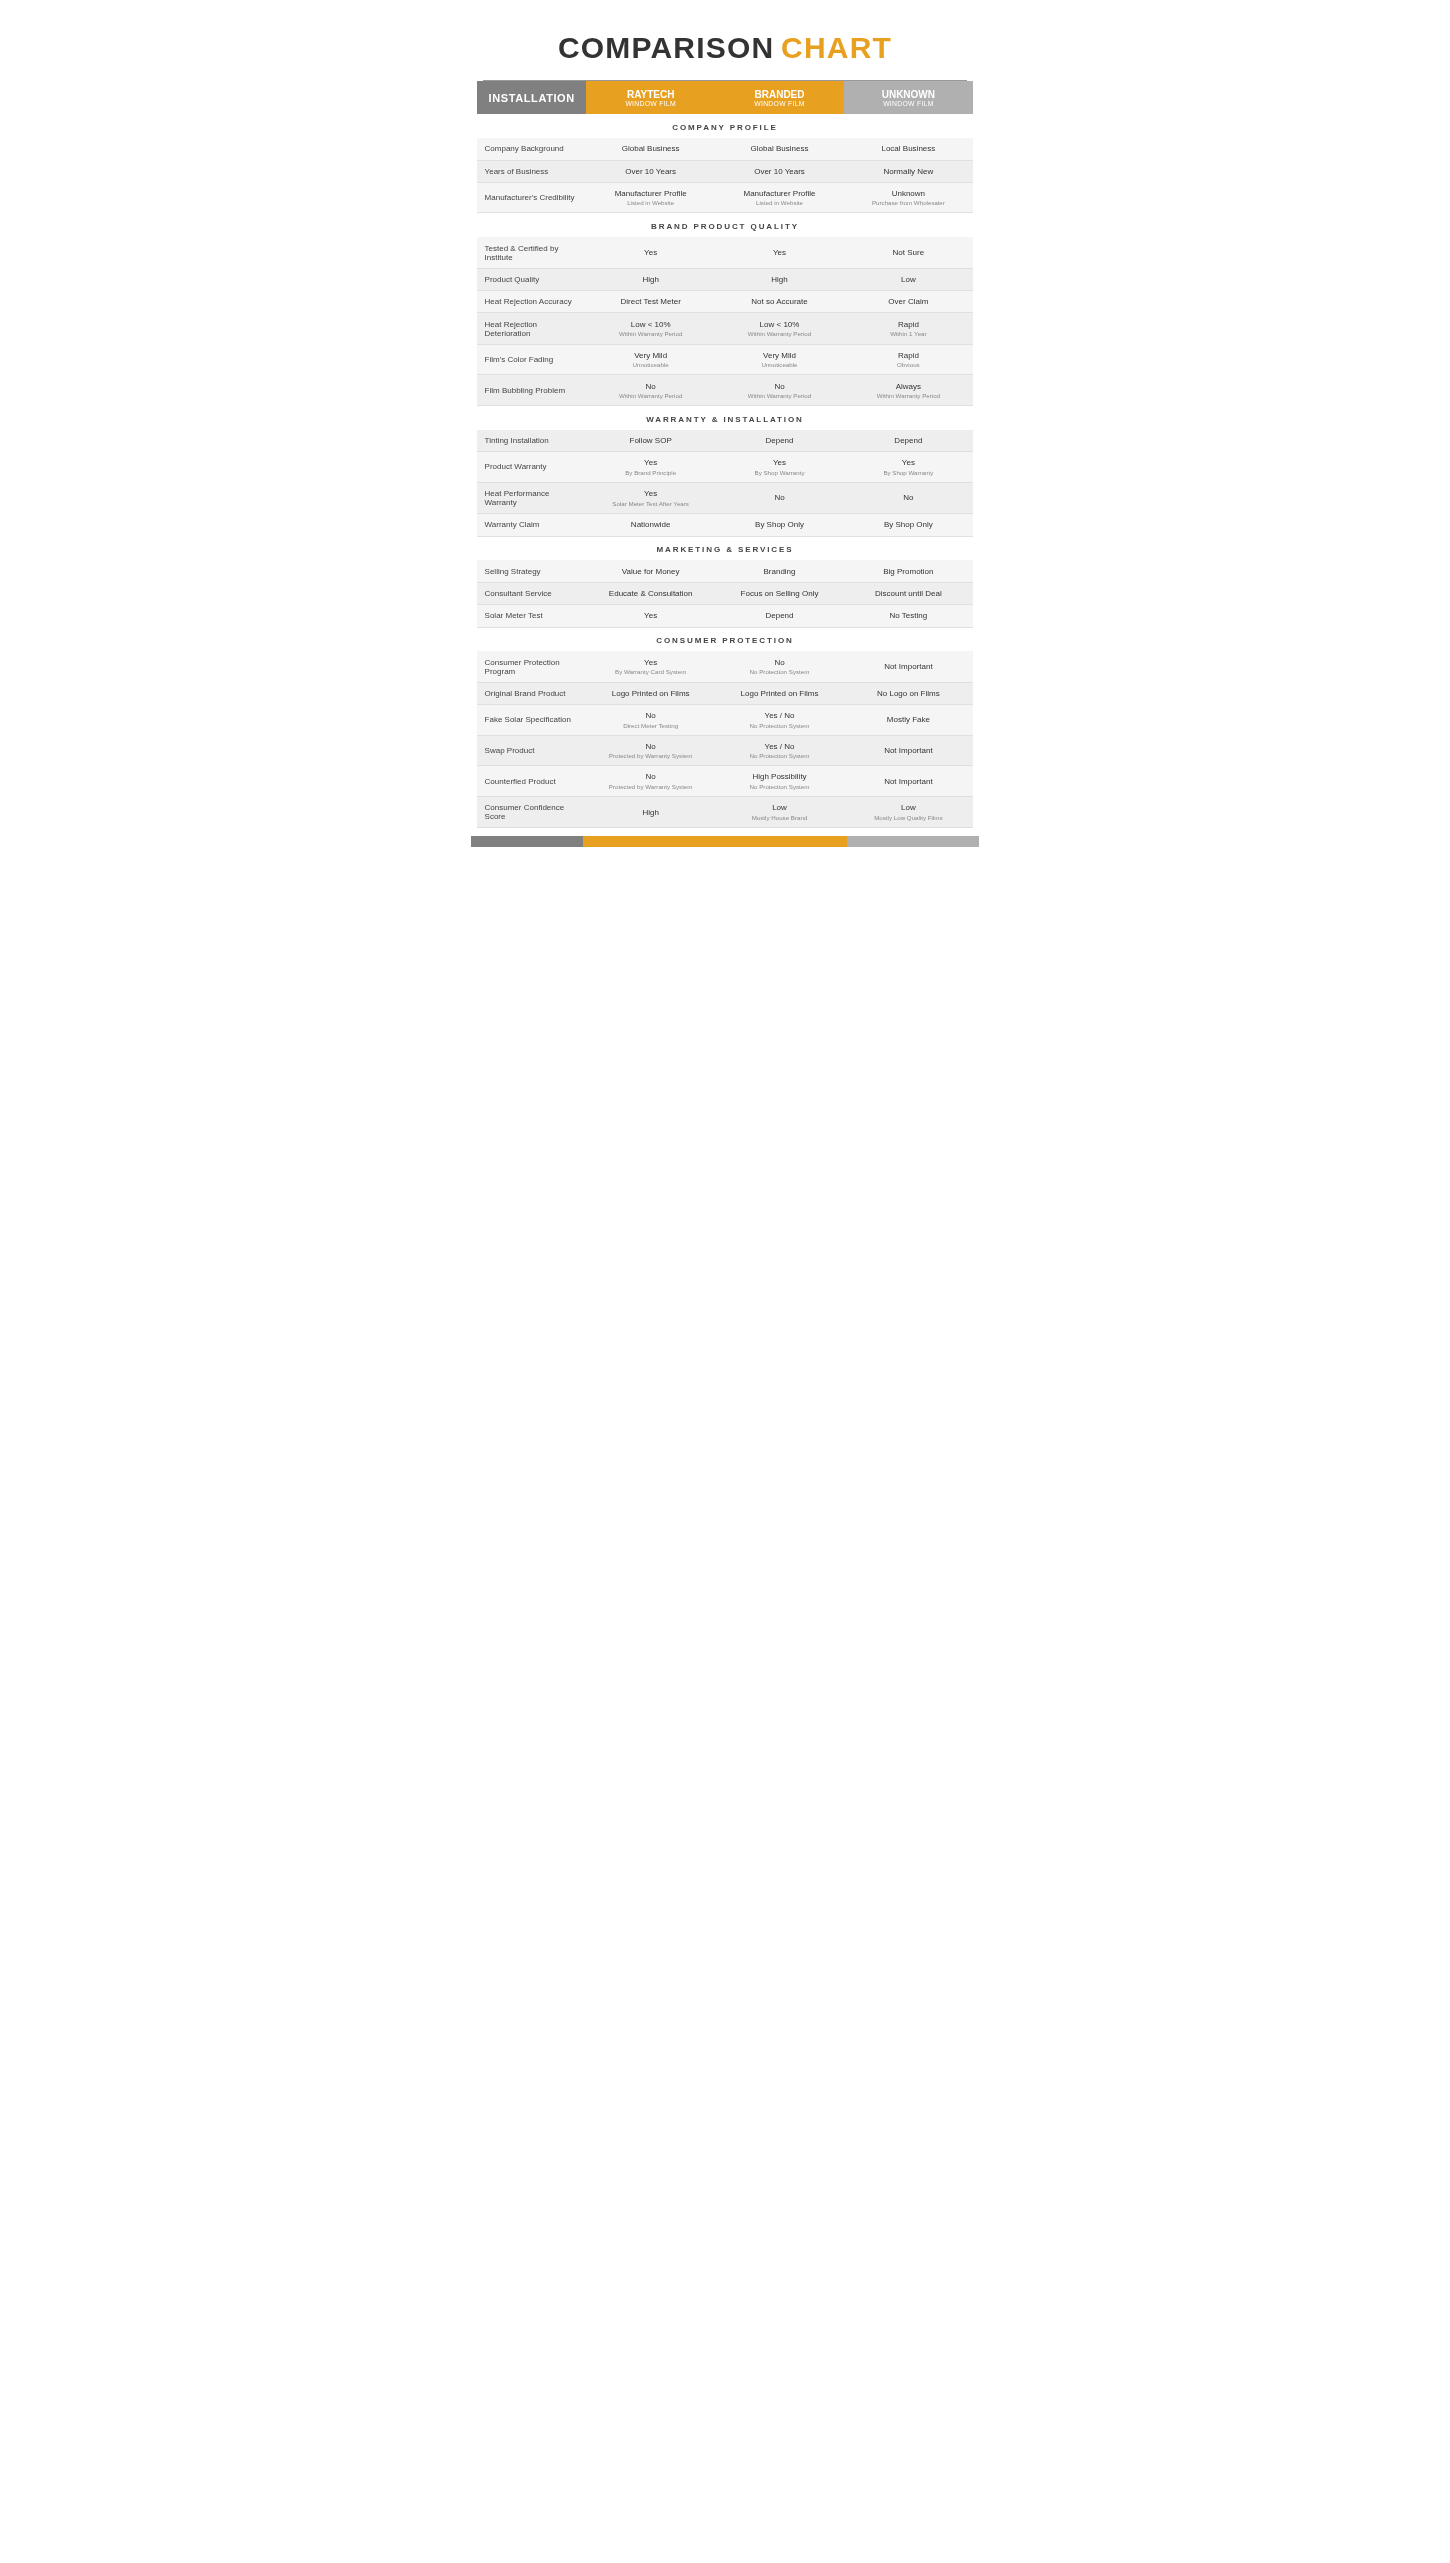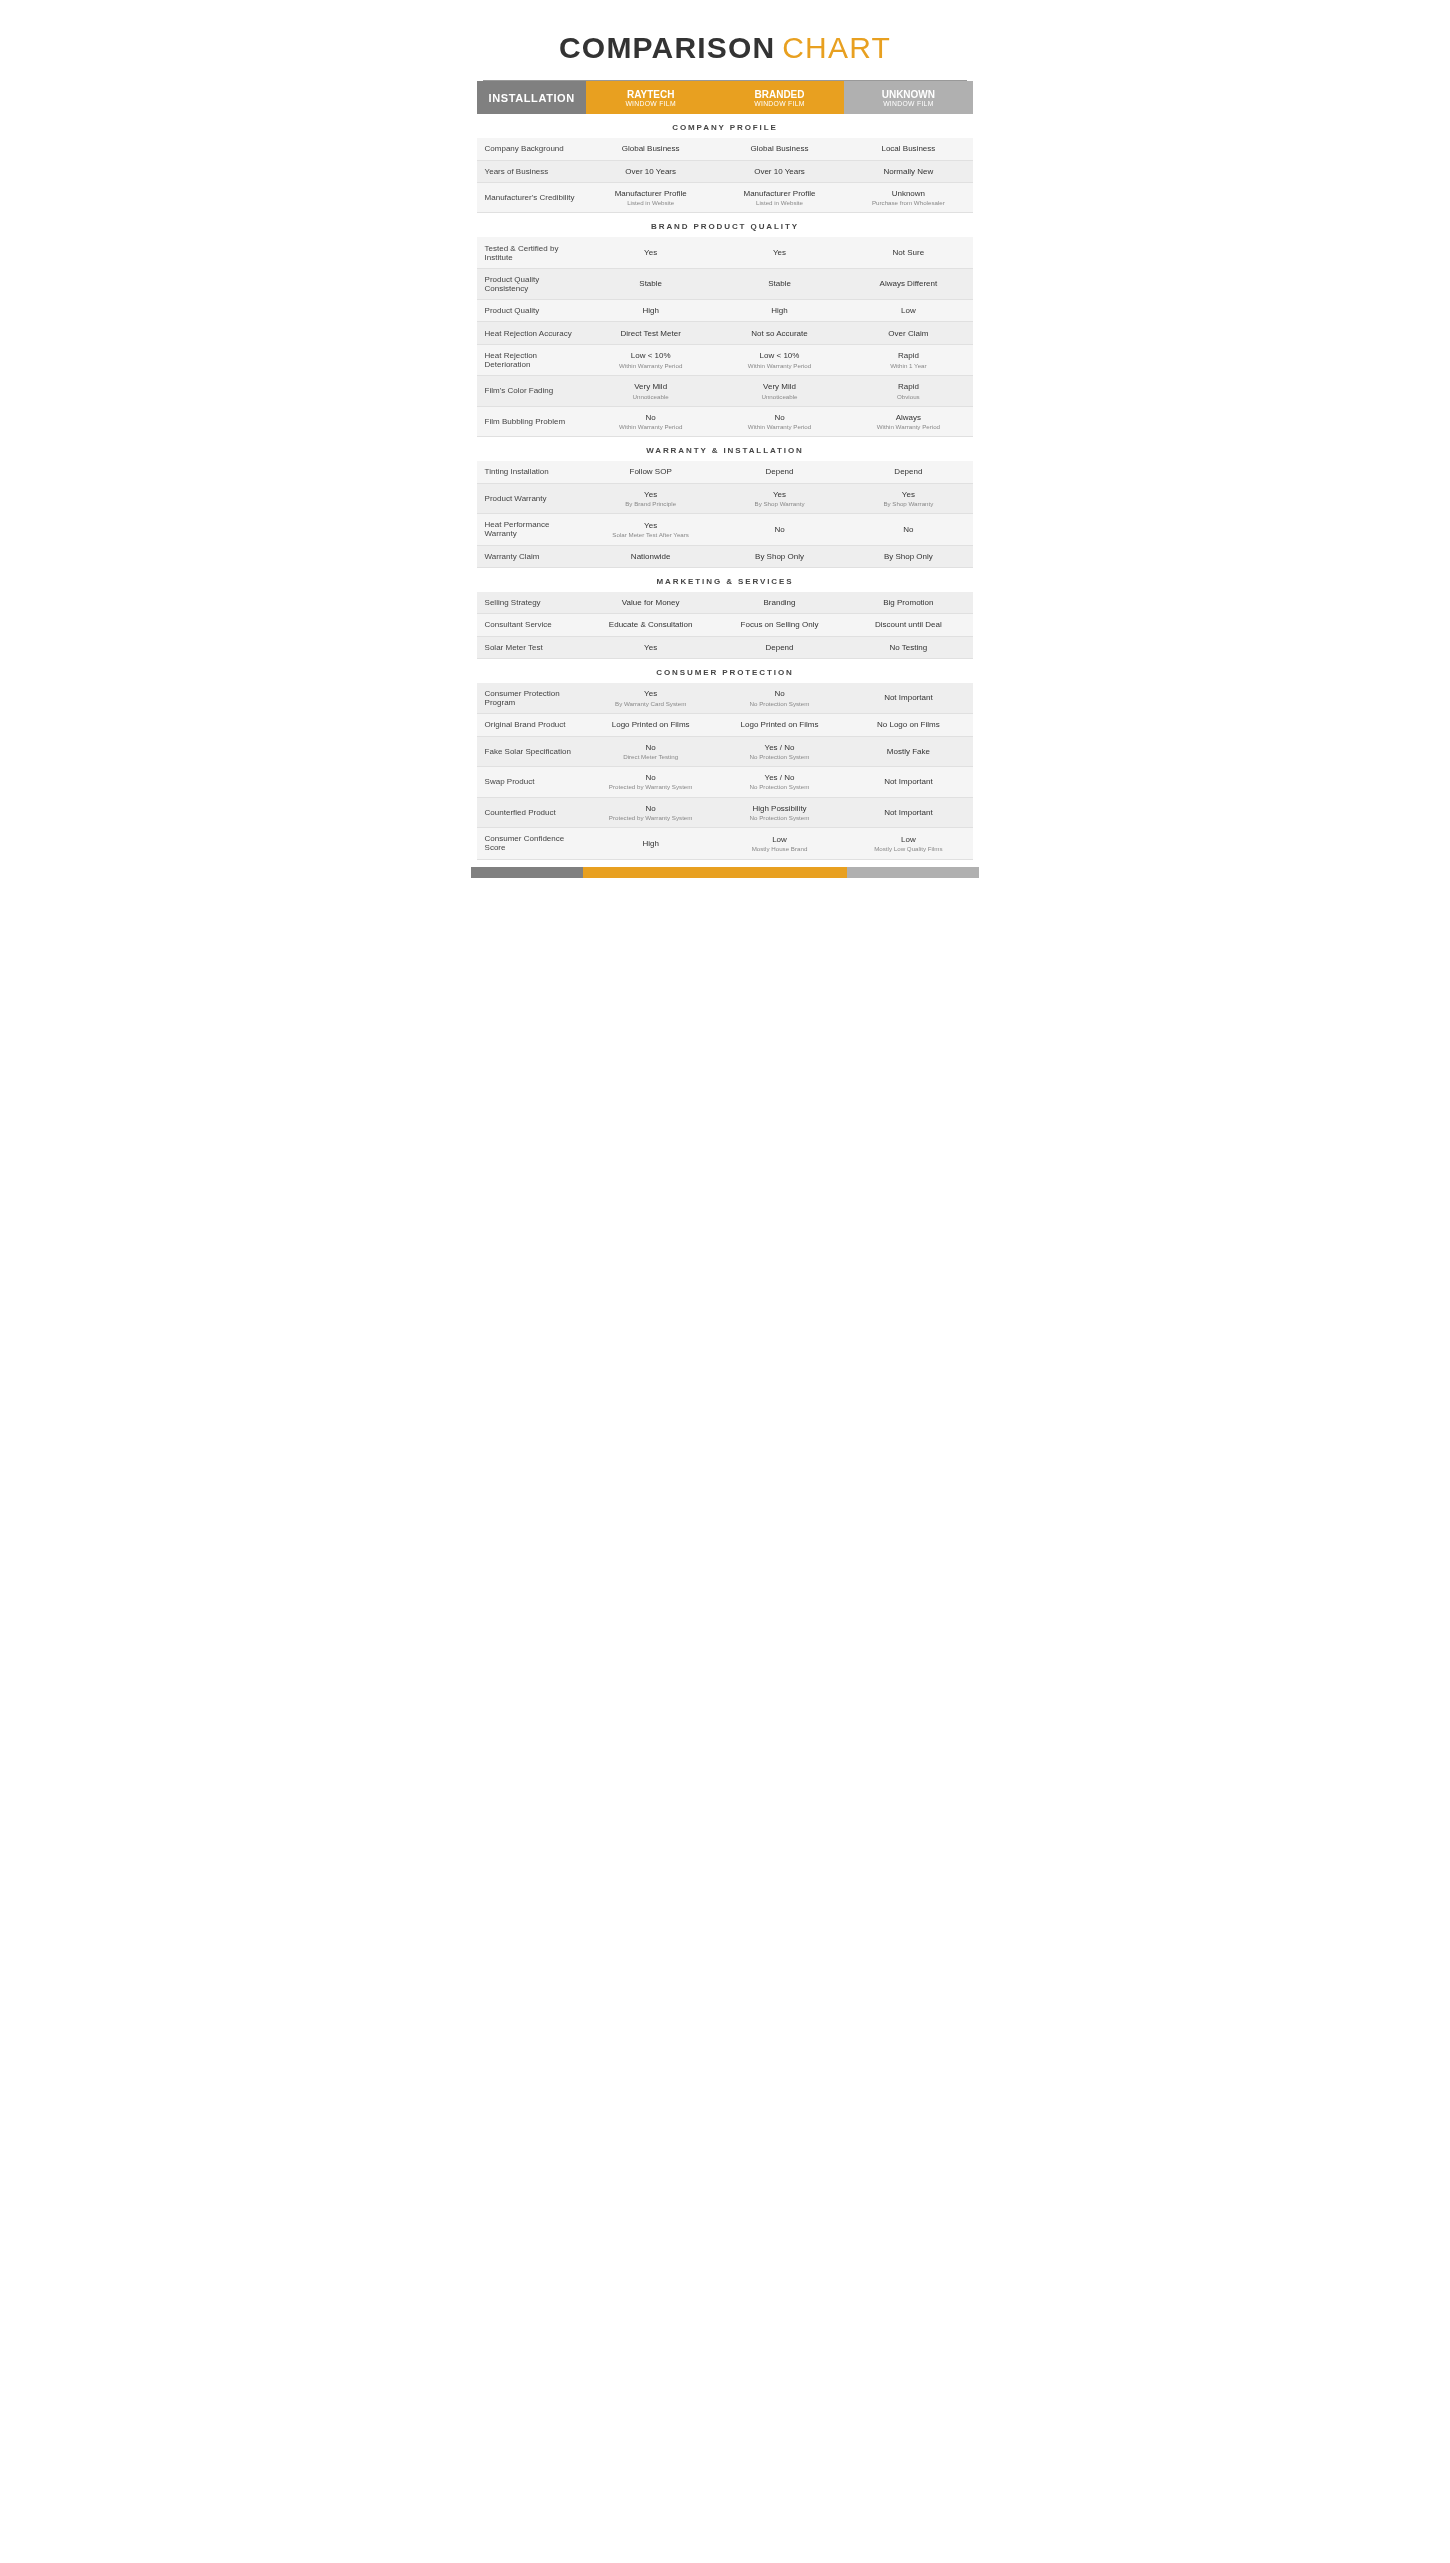--- a/index.html
+++ b/index.html
@@ -20,21 +20,21 @@
     }
     .title-comparison {
       font-size: 30px;
       font-weight: 900;
       color: #333333;
       letter-spacing: 1.2px;
       display: inline;
     }
     .title-chart {
       font-size: 30px;
-      font-weight: 400;
+      font-weight: 700;
       color: #E8A020;
       letter-spacing: 1.2px;
       display: inline;
       margin-left: 4px;
       text-align: center;
     }
     .divider {
       border: none;
       border-top: 1.2px solid #999;
       margin: 6.2px 12.4px 0;
@@ -201,26 +201,20 @@
           <tr class="section-header">
             <td colspan="4">BRAND PRODUCT QUALITY</td>
           </tr>
           <tr class="data-row">
             <td class="desc-cell">Tested &amp; Certified by Institute</td>
             <td class="val-cell"><span class="val-main">Yes</span></td>
             <td class="val-cell"><span class="val-main">Yes</span></td>
             <td class="val-cell"><span class="val-main">Not Sure</span></td>
           </tr>
           <tr class="data-row">
-            <td class="desc-cell">Product Quality Consistency</td>
-            <td class="val-cell"><span class="val-main">Stable</span></td>
-            <td class="val-cell"><span class="val-main">Stable</span></td>
-            <td class="val-cell"><span class="val-main">Always Different</span></td>
-          </tr>
-          <tr class="data-row">
             <td class="desc-cell">Product Quality</td>
             <td class="val-cell"><span class="val-main">High</span></td>
             <td class="val-cell"><span class="val-main">High</span></td>
             <td class="val-cell"><span class="val-main">Low</span></td>
           </tr>
           <tr class="data-row">
             <td class="desc-cell">Heat Rejection Accuracy</td>
             <td class="val-cell"><span class="val-main">Direct Test Meter</span></td>
             <td class="val-cell"><span class="val-main">Not so Accurate</span></td>
             <td class="val-cell"><span class="val-main">Over Claim</span></td>

